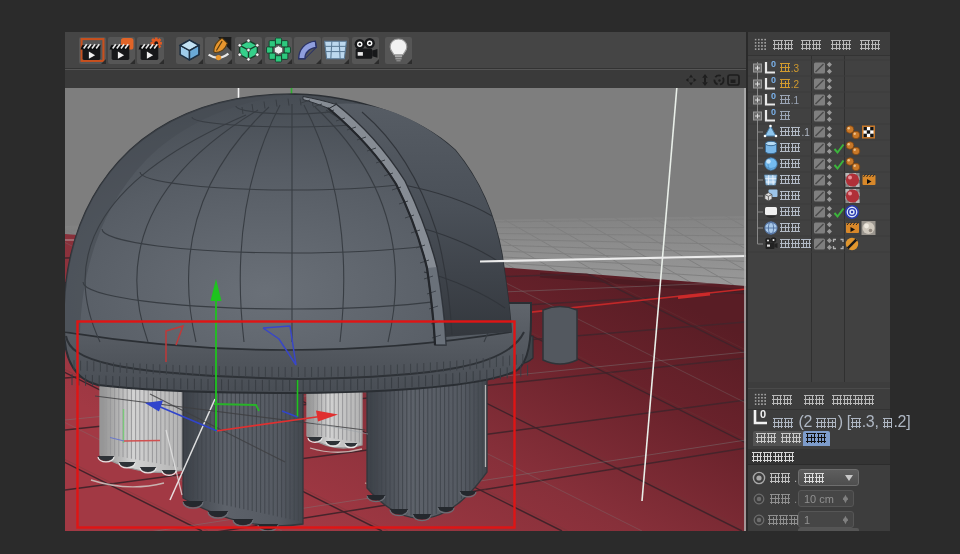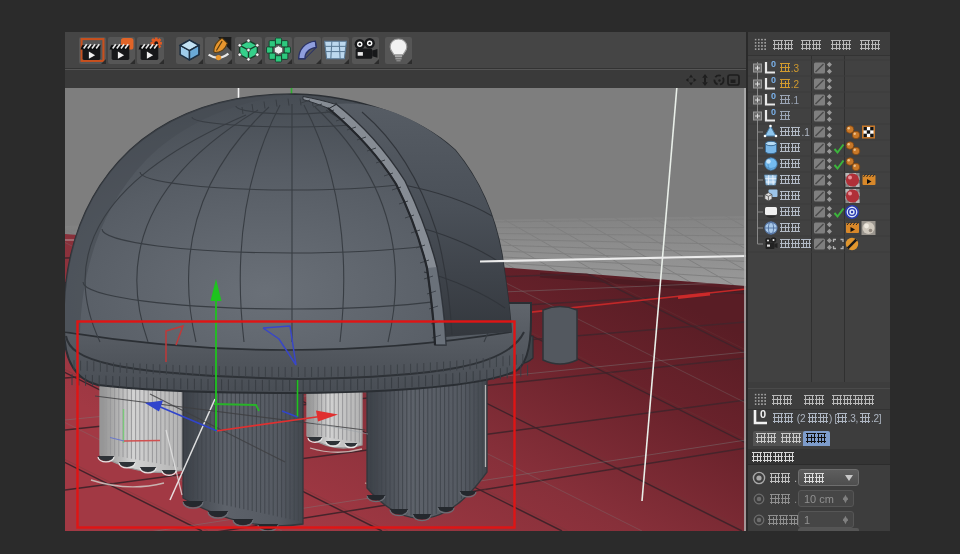--- a/index.html
+++ b/index.html
@@ -869,21 +869,21 @@
     <div class="pmenu" style="top:388px;border-top:1px solid #4a4a4a">
       <i class="grip"></i>
       <span class="mi" style="left:24px"><i class="z"></i><i class="z"></i></span>
       <span class="mi" style="left:56px"><i class="z"></i><i class="z"></i></span>
       <span class="mi" style="left:84px"><i class="z"></i><i class="z"></i><i class="z"></i><i class="z"></i></span>
     </div>
     <svg width="20" height="17" viewBox="0 0 20 17" style="position:absolute;left:752px;top:409px">
       <path d="M3,1 L3,14 L15,14" fill="none" stroke="#f0f0f0" stroke-width="2.6"></path>
       <text x="8" y="9" font-size="11" font-weight="bold" fill="#f0f0f0" font-family="Liberation Sans">0</text>
     </svg>
-    <div class="lab" style="left:773px;top:413px;--c:#aeb6c2;color:#aeb6c2;font-size:10px;letter-spacing:-0.3px"><i class="z"></i><i class="z"></i> (2 <i class="z"></i><i class="z"></i>) [<i class="z"></i>.3, <i class="z"></i>.2]</div>
+    <div class="lab" style="left:773px;top:413px;--c:#aeb6c2;color:#aeb6c2;font-size:16px;letter-spacing:-0.3px"><i class="z"></i><i class="z"></i> (2 <i class="z"></i><i class="z"></i>) [<i class="z"></i>.3, <i class="z"></i>.2]</div>
     <div class="lab" style="left:753px;top:431px;--c:#c8c8c8;color:#c8c8c8;background:#535353;padding:2px 3px;border-radius:2px 2px 0 0"><i class="z"></i><i class="z"></i></div>
     <div class="lab" style="left:778px;top:431px;--c:#c8c8c8;color:#c8c8c8;background:#535353;padding:2px 3px;border-radius:2px 2px 0 0"><i class="z"></i><i class="z"></i></div>
     <div class="lab" style="left:803px;top:431px;--c:#101010;color:#101010;background:#7d9ccb;padding:2px 3px;border-radius:2px 2px 0 0"><i class="z"></i><i class="z"></i></div>
     <div style="position:absolute;left:748px;top:449px;width:142px;height:16px;background:#343434;border-bottom:1px solid #2c2c2c"></div>
     <div class="lab" style="left:752px;top:452px;--c:#d8d8d8;color:#d8d8d8"><i class="z"></i><i class="z"></i><i class="z"></i><i class="z"></i></div>
     <svg width="14" height="14" viewBox="0 0 14 14" style="position:absolute;left:752px;top:471px">
       <circle cx="7" cy="7" r="5.6" fill="none" stroke="#a8a8a8" stroke-width="1.4"></circle>
       <circle cx="7" cy="7" r="2.6" fill="#a8a8a8"></circle>
     </svg>
     <div class="lab" style="left:770px;top:473px;--c:#c0c0c0;color:#c0c0c0"><i class="z"></i><i class="z"></i> .</div>

